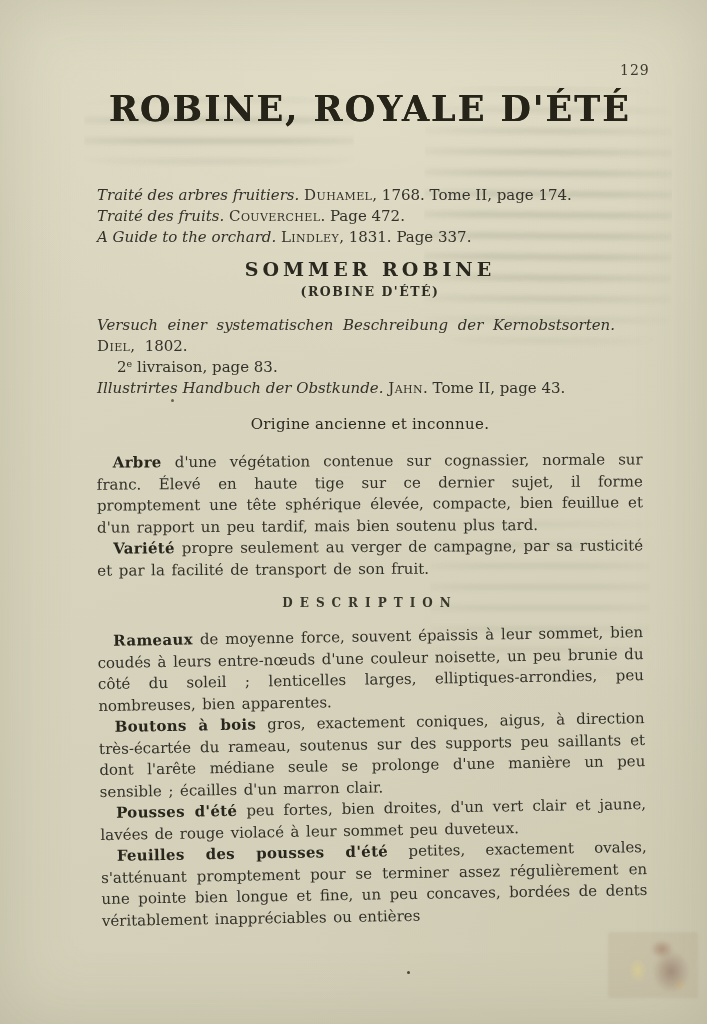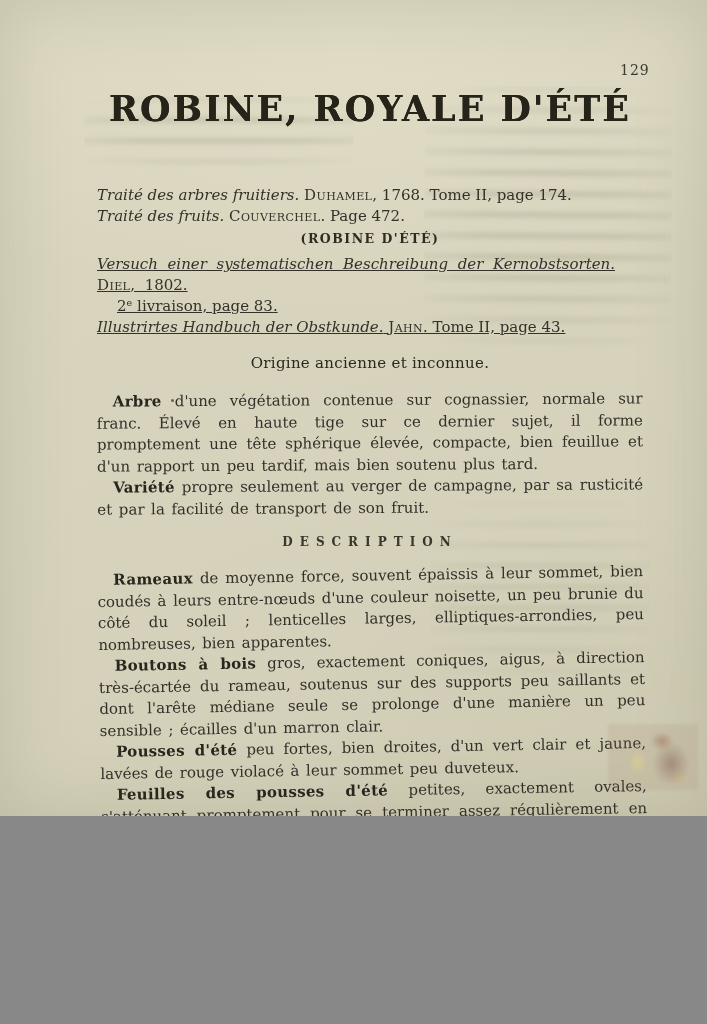--- a/index.html
+++ b/index.html
@@ -1,18 +1,18 @@
 <!DOCTYPE html>
 <html><head>
 <meta charset="utf-8">
 <style>
   html,body{margin:0;padding:0;background:#888;}
   .scan{
     position:relative;
-    width:707px;height:816px;
+    width:707px;height:1024px;
     margin:0 auto;
     overflow:hidden;
     font-family:"DejaVu Serif", serif;
     color:#34312a;
     background:
       radial-gradient(ellipse 120% 55% at 50% 6%, #e0dcc6 0%, rgba(224,220,198,0) 60%),
       radial-gradient(ellipse 70% 45% at 90% 95%, #cfcbb3 0%, rgba(207,203,179,0) 70%),
       linear-gradient(160deg, #dad6bf 0%, #d6d2bb 55%, #d1cdb6 100%);
     box-shadow: inset 0 0 70px rgba(120,115,88,0.22);
   }
@@ -61,21 +61,21 @@
     color:#262319;text-shadow:0 0 .6px #262319;
   }
   .catalog-number{
     margin-top:40px;text-align:center;
     font-size:19px;letter-spacing:1px;word-spacing:10px;color:#2d2a22;
   }
   .refs{margin-top:56px;font-size:15px;line-height:21px;}
   .refs p{margin:0;}
   .refs .t{font-style:italic;}
   .refs .sc{font-variant:small-caps;letter-spacing:.4px;}
-  .refs-secondary{margin-top:8px;text-decoration:underline;}
+  .refs-secondary{margin-top:16px;}
   .refs-secondary .stretch{word-spacing:.32em;}
   .refs .cont{display:block;padding-left:20px;}
   .refs .cont:empty{display:none;}
 
   h2.synonym-heading{
     margin:10px 0 0 0;text-align:center;
     font-size:19px;font-weight:700;letter-spacing:4px;color:#2b281f;
   }
   .synonym-subheading{
     margin-top:4px;text-align:center;
@@ -116,22 +116,27 @@
 
     <div class="refs refs-primary">
       <p>
         <span class="t">Traité des arbres fruitiers.</span>
         <span class="sc">Duhamel</span><span>, 1768. Tome II, page 174.</span>
       </p>
       <p>
         <span class="t">Traité des fruits.</span>
         <span class="sc">Couverchel</span><span>. Page 472.</span>
       </p>
+      <p>
+        <span class="t">A Guide to the orchard.</span>
+        <span class="sc">Lindley</span><span>, 1831. Page 337.</span>
+      </p>
     </div>
 
+    <h2 class="synonym-heading">SOMMER ROBINE</h2>
     <div class="synonym-subheading">(ROBINE D'ÉTÉ)</div>
 
     <div class="refs refs-secondary">
       <p>
         <span class="stretch"><span class="t">Versuch einer systematischen Beschreibung der Kernobstsorten.</span>
         <span class="sc">Diel</span><span>, 1802.</span></span>
         <span class="cont">2ᵉ livraison, page 83.</span>
       </p>
       <p>
         <span class="t">Illustrirtes Handbuch der Obstkunde.</span>

